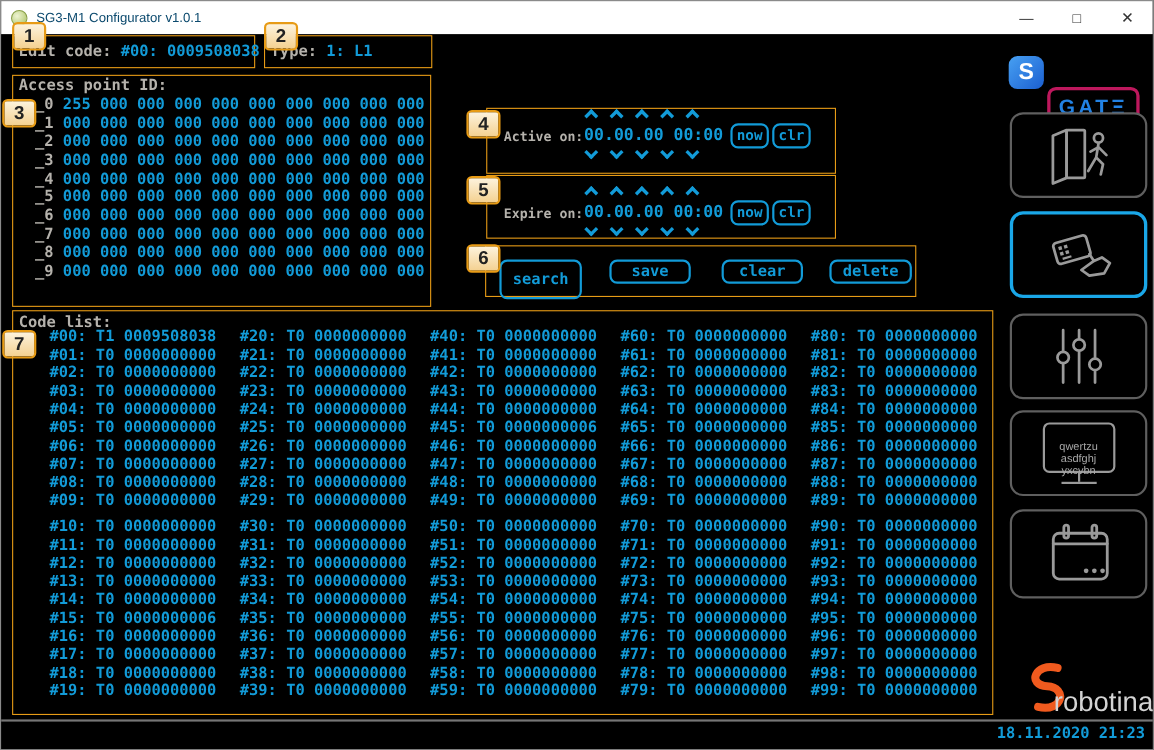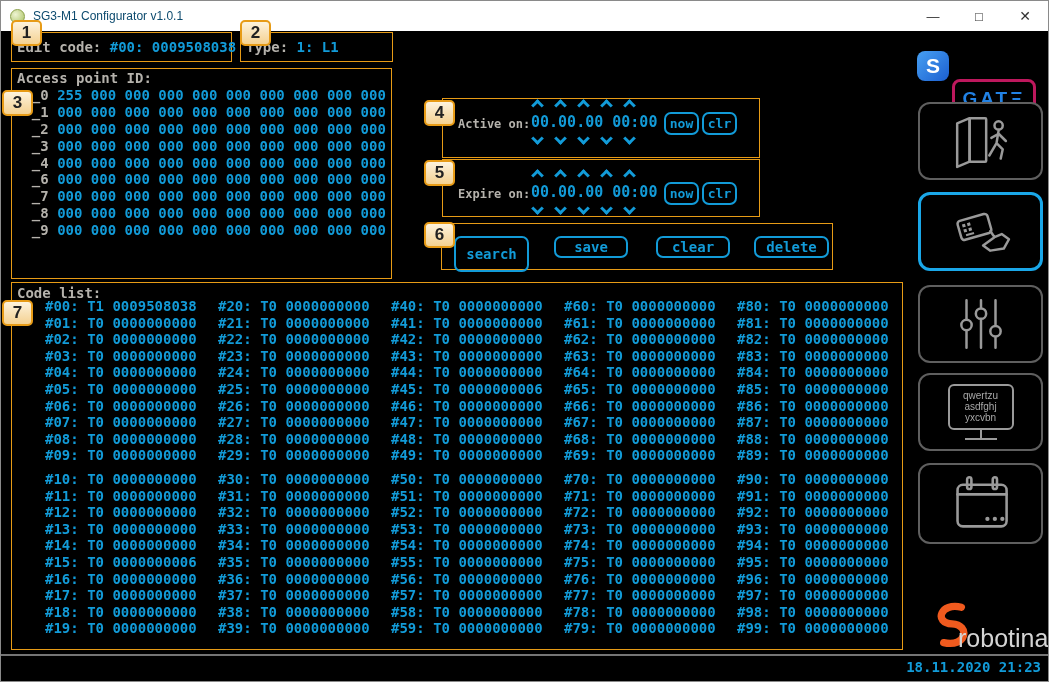--- a/index.html
+++ b/index.html
@@ -52,21 +52,21 @@
     display:flex;align-items:center;justify-content:center;background:#000;}
   .sb-btn.active{border:3px solid var(--active);}
   .sb-btn svg{stroke:var(--icon);fill:none;stroke-width:2.4;stroke-linecap:round;stroke-linejoin:round;}
   #logo-s{position:absolute;left:916px;top:50px;width:32px;height:30px;border-radius:8px;
     background:linear-gradient(135deg,#47a0f2,#1b5fd0);color:#fff;font:bold 21px var(--sans);
     display:flex;align-items:center;justify-content:center;}
   #logo-gate{position:absolute;left:951px;top:50px;width:84px;height:40px;border:3px solid #be185d;border-radius:8px;
     color:#2282e4;font:bold 19px var(--sans);letter-spacing:3px;display:flex;align-items:center;justify-content:center;margin-top:28px;}
 
   
-  .monitor{width:66px;height:46px;border:2px solid var(--icon);border-radius:6px;padding-top:4px;text-align:center;}
+  .monitor{width:66px;height:46px;border:2px solid var(--icon);border-radius:6px;padding-top:15px;text-align:center;}
   .monitor div{font:10px/11px var(--sans);color:#a8a8a8;}
   .stand-v{width:2px;height:8px;background:var(--icon);margin:0 auto;}
   .stand-h{width:32px;height:2px;background:var(--icon);margin:0 auto;}
 
   
   #foot-line{position:absolute;left:0;top:653px;width:1049px;height:2px;background:#757575;}
   #brand-text{position:absolute;left:957px;top:623px;font:25px var(--sans);color:#d4d4d4;letter-spacing:0px;}
   #datetime{position:absolute;right:7px;top:658px;font:bold 14px var(--mono);color:var(--blue);}
 </style>
 </head>
@@ -94,20 +94,21 @@
 
   <div class="tab" style="left:1px;top:89px">3</div>
   <div class="section" style="left:10px;top:67px;width:381px;height:211px"></div>
   <div class="lbl" style="left:16px;top:69px">Access point ID:</div>
   <div id="access-grid">
       <div class="g-line"><span class="gray">  _0</span><span class="blue"> 255</span><span class="blue"> 000</span><span class="blue"> 000</span><span class="blue"> 000</span><span class="blue"> 000</span><span class="blue"> 000</span><span class="blue"> 000</span><span class="blue"> 000</span><span class="blue"> 000</span><span class="blue"> 000</span></div>
       <div class="g-line"><span class="gray">  _1</span><span class="blue"> 000</span><span class="blue"> 000</span><span class="blue"> 000</span><span class="blue"> 000</span><span class="blue"> 000</span><span class="blue"> 000</span><span class="blue"> 000</span><span class="blue"> 000</span><span class="blue"> 000</span><span class="blue"> 000</span></div>
       <div class="g-line"><span class="gray">  _2</span><span class="blue"> 000</span><span class="blue"> 000</span><span class="blue"> 000</span><span class="blue"> 000</span><span class="blue"> 000</span><span class="blue"> 000</span><span class="blue"> 000</span><span class="blue"> 000</span><span class="blue"> 000</span><span class="blue"> 000</span></div>
       <div class="g-line"><span class="gray">  _3</span><span class="blue"> 000</span><span class="blue"> 000</span><span class="blue"> 000</span><span class="blue"> 000</span><span class="blue"> 000</span><span class="blue"> 000</span><span class="blue"> 000</span><span class="blue"> 000</span><span class="blue"> 000</span><span class="blue"> 000</span></div>
       <div class="g-line"><span class="gray">  _4</span><span class="blue"> 000</span><span class="blue"> 000</span><span class="blue"> 000</span><span class="blue"> 000</span><span class="blue"> 000</span><span class="blue"> 000</span><span class="blue"> 000</span><span class="blue"> 000</span><span class="blue"> 000</span><span class="blue"> 000</span></div>
+      <div class="g-line"><span class="gray">  _5</span><span class="blue"> 000</span><span class="blue"> 000</span><span class="blue"> 000</span><span class="blue"> 000</span><span class="blue"> 000</span><span class="blue"> 000</span><span class="blue"> 000</span><span class="blue"> 000</span><span class="blue"> 000</span><span class="blue"> 000</span></div>
       <div class="g-line"><span class="gray">  _6</span><span class="blue"> 000</span><span class="blue"> 000</span><span class="blue"> 000</span><span class="blue"> 000</span><span class="blue"> 000</span><span class="blue"> 000</span><span class="blue"> 000</span><span class="blue"> 000</span><span class="blue"> 000</span><span class="blue"> 000</span></div>
       <div class="g-line"><span class="gray">  _7</span><span class="blue"> 000</span><span class="blue"> 000</span><span class="blue"> 000</span><span class="blue"> 000</span><span class="blue"> 000</span><span class="blue"> 000</span><span class="blue"> 000</span><span class="blue"> 000</span><span class="blue"> 000</span><span class="blue"> 000</span></div>
       <div class="g-line"><span class="gray">  _8</span><span class="blue"> 000</span><span class="blue"> 000</span><span class="blue"> 000</span><span class="blue"> 000</span><span class="blue"> 000</span><span class="blue"> 000</span><span class="blue"> 000</span><span class="blue"> 000</span><span class="blue"> 000</span><span class="blue"> 000</span></div>
       <div class="g-line"><span class="gray">  _9</span><span class="blue"> 000</span><span class="blue"> 000</span><span class="blue"> 000</span><span class="blue"> 000</span><span class="blue"> 000</span><span class="blue"> 000</span><span class="blue"> 000</span><span class="blue"> 000</span><span class="blue"> 000</span><span class="blue"> 000</span></div>
     </div>
 
   <div class="tab" style="left:423px;top:99px">4</div>
   <div class="section" style="left:441px;top:97px;width:318px;height:60px"></div>
   <div class="lbl small-lbl" style="left:457px;top:116px">Active on:</div>
   <div class="chev-row" style="left:532px;top:100px">

